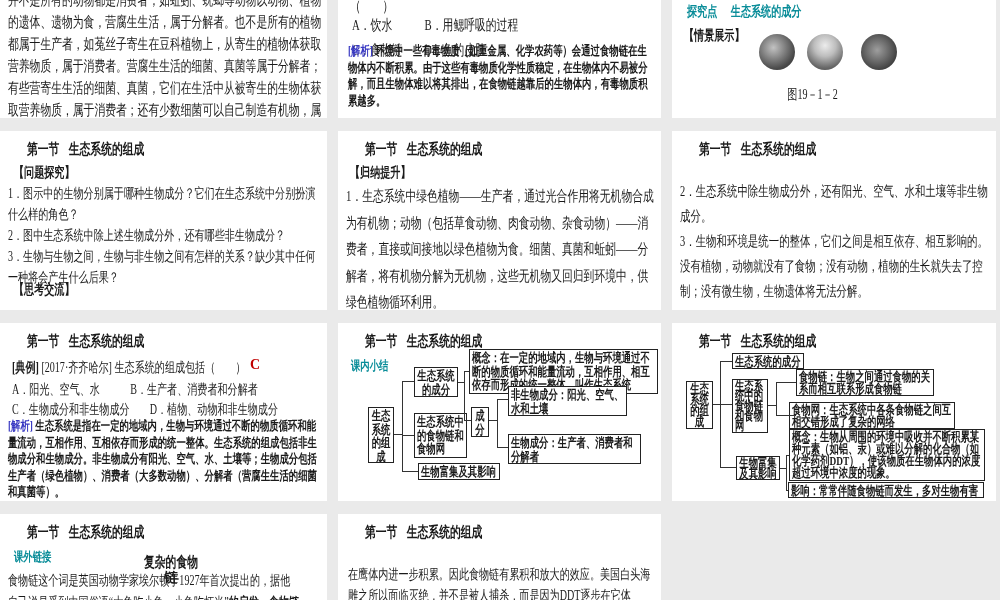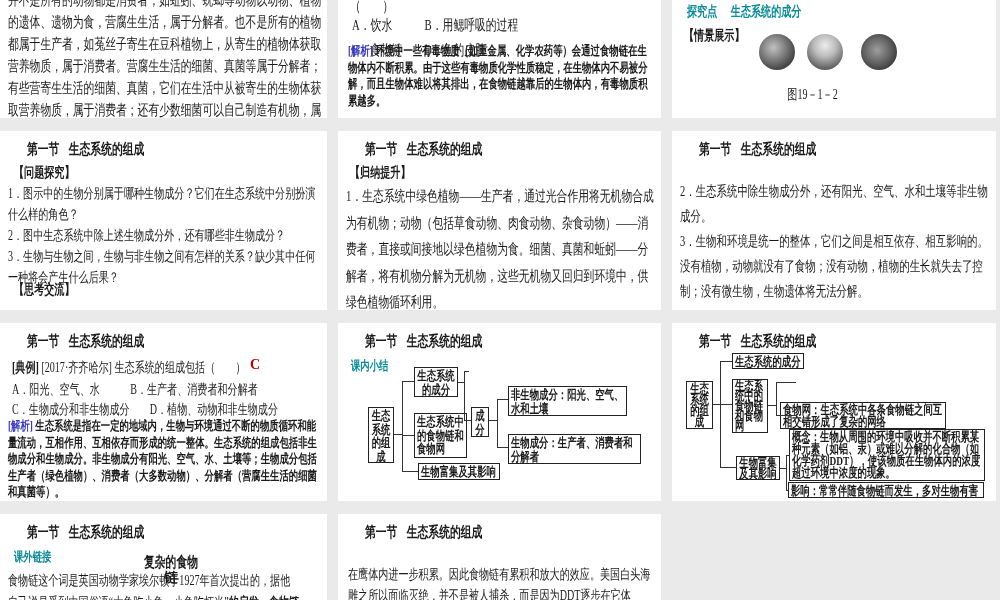--- a/index.html
+++ b/index.html
@@ -113,20 +113,23 @@
       <b>第一节</b><span class="st">生态系统的组成</span>
     </header>
     <div class="abs sq nw sans b teal" style="left:13px;top:34px;font-size:13px">课内小结</div>
 
     <div class="bx tc" style="left:30px;top:84px;width:26px;height:56px">
         <span class="sq">生态系统的组成</span>
       </div>
     <div class="bx tc" style="left:76px;top:44px;width:44px;height:30px">
         <span class="sq">生态系统的成分</span>
       </div>
+    <div class="bx" style="left:131px;top:26px;width:189px;height:45px">
+        <span class="sq">概念：在一定的地域内，生物与环境通过不断的物质循环和能量流动，互相作用、相互依存而形成的统一整体，叫作生态系统</span>
+      </div>
     <div class="bx tc" style="left:133px;top:84px;width:18px;height:30px">
         <span class="sq">成分</span>
       </div>
     <div class="bx" style="left:170px;top:111px;width:133px;height:30px">
         <span class="sq">生物成分：生产者、消费者和分解者</span>
       </div>
     <div class="bx" style="left:170px;top:63px;width:119px;height:30px">
         <span class="sq">非生物成分：阳光、空气、水和土壤</span>
       </div>
     <div class="bx" style="left:76px;top:90px;width:53px;height:45px">
@@ -158,21 +161,24 @@
 
     <div class="bx tc" style="left:14px;top:58px;width:27px;height:48px;line-height:11px">
         <span class="sq">生态系统的组成</span>
       </div>
     <div class="bx" style="left:60px;top:30px;width:72px;height:16px">
         <span class="sq">生态系统的成分</span>
       </div>
     <div class="bx" style="left:60px;top:56px;width:36px;height:54px;line-height:10px">
         <span class="sq">生态系统中的食物链和食物网</span>
       </div>
-    <div class="bx" style="left:108px;top:79px;width:166px;height:27px;line-height:11.5px">
+    <div class="bx" style="left:124px;top:46px;width:138px;height:27px;line-height:11.5px">
+        <span class="sq">食物链：生物之间通过食物的关系而相互联系形成食物链</span>
+      </div>
+    <div class="bx" style="left:117px;top:79px;width:166px;height:27px;line-height:11.5px">
         <span class="sq">食物网：生态系统中各条食物链之间互相交错形成了复杂的网络</span>
       </div>
     <div class="bx tc" style="left:64px;top:133px;width:44px;height:24px;line-height:10.5px">
         <span class="sq">生物富集及其影响</span>
       </div>
     <div class="bx" style="left:117px;top:106px;width:196px;height:52px;line-height:12px">
         <span class="sq">概念：生物从周围的环境中吸收并不断积累某种元素（如铝、汞）或难以分解的化合物（如化学药剂DDT），使该物质在生物体内的浓度超过环境中浓度的现象。</span>
       </div>
     <div class="bx" style="left:116px;top:159px;width:196px;height:16px">
         <span class="sq">影响：常常伴随食物链而发生，多对生物有害</span>

